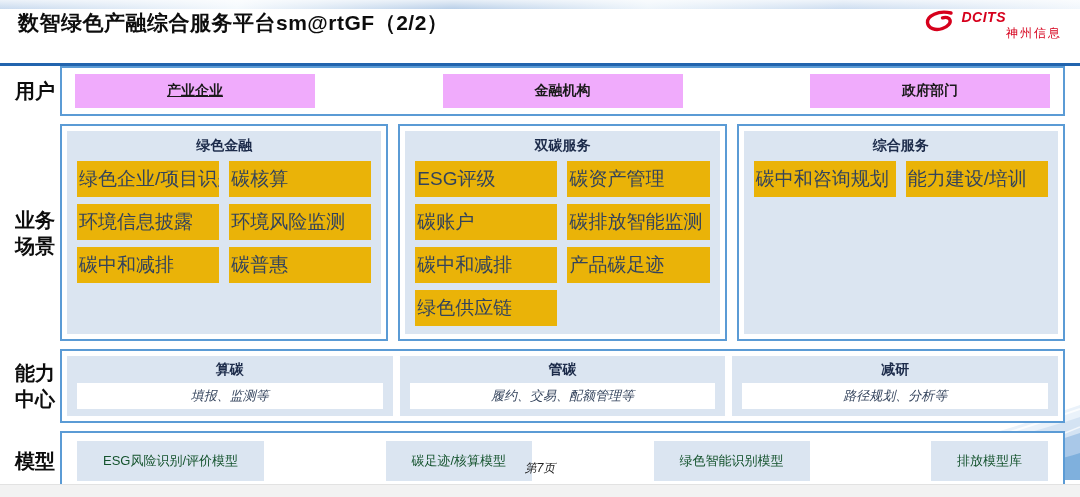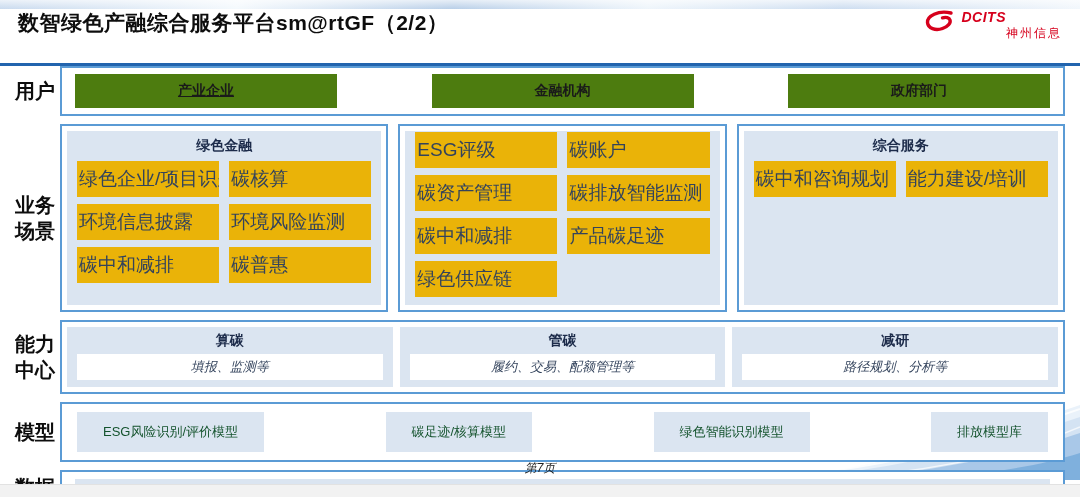--- a/index.html
+++ b/index.html
@@ -36,21 +36,21 @@
   .row-label {
     width:50px; min-width:50px; display:flex; align-items:center; justify-content:center;
     text-align:center; font-weight:bold; font-size:20px; color:#0d0d0d; line-height:1.3;
   }
   .bordered { border:2px solid #5b9bd5; background:#fff; }
   .row-body { flex:1; display:flex; }
 
   
   .users-box { flex:1; display:flex; justify-content:space-between; padding:6px 13px; }
   .user-item {
-    width:262px; background:#4d7c0f; text-align:center;
+    width:240px; background:#f0abfc; text-align:center;
     padding:8px 0; font-size:14px; font-weight:bold; color:#1a1a1a;
   }
   .u { text-decoration:underline; }
 
   
   .scn-row { flex:1; display:flex; gap:10px; }
   .scn-col { flex:1; border:2px solid #5b9bd5; background:#fff; padding:5px; display:flex; }
   .scn-inner { flex:1; background:#dbe5f1; padding-bottom:5px; }
   .scn-title { text-align:center; font-weight:bold; font-size:14px; color:#1c2b4a; padding:6px 0 5px; }
   .scn-grid { display:grid; grid-template-columns:1fr 1fr; gap:7px 10px; padding:1px 10px 3px; }
@@ -131,24 +131,25 @@
                 <div class="scn-item">环境信息披露</div>
                 <div class="scn-item">环境风险监测</div>
                 <div class="scn-item">碳中和减排</div>
                 <div class="scn-item">碳普惠</div>
               </div>
             </div>
           </div>
 
           <div class="scn-col">
             <div class="scn-inner">
+              <div class="scn-title">双碳服务</div>
               <div class="scn-grid">
                 <div class="scn-item">ESG评级</div>
+                <div class="scn-item">碳资产管理</div>
                 <div class="scn-item">碳账户</div>
-                <div class="scn-item">碳资产管理</div>
                 <div class="scn-item">碳排放智能监测</div>
                 <div class="scn-item">碳中和减排</div>
                 <div class="scn-item">产品碳足迹</div>
                 <div class="scn-item">绿色供应链</div>
               </div>
             </div>
           </div>
 
           <div class="scn-col">
             <div class="scn-inner">

